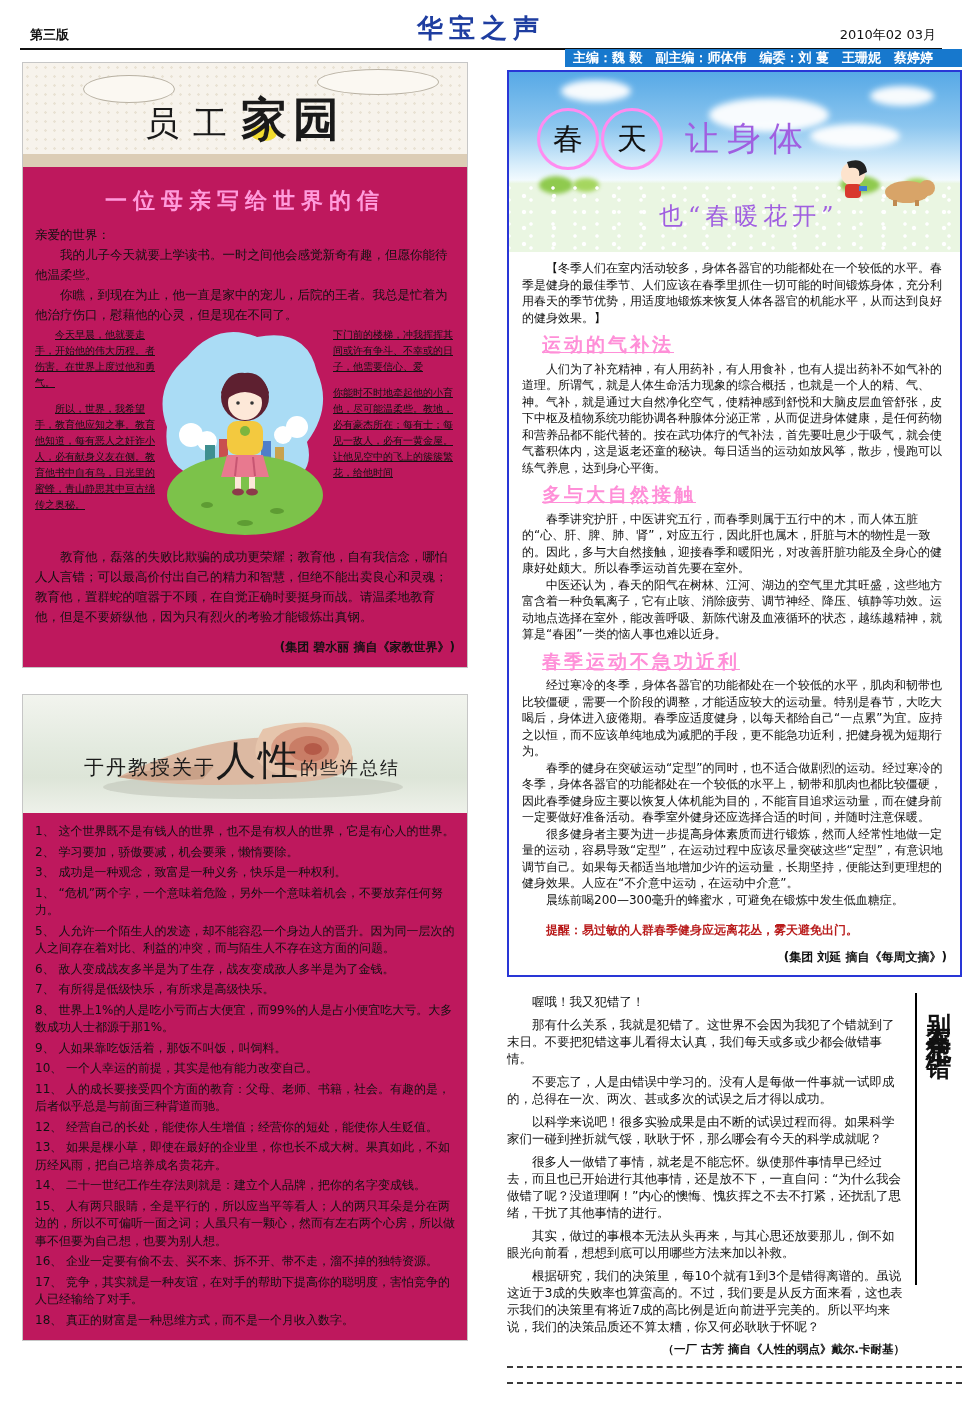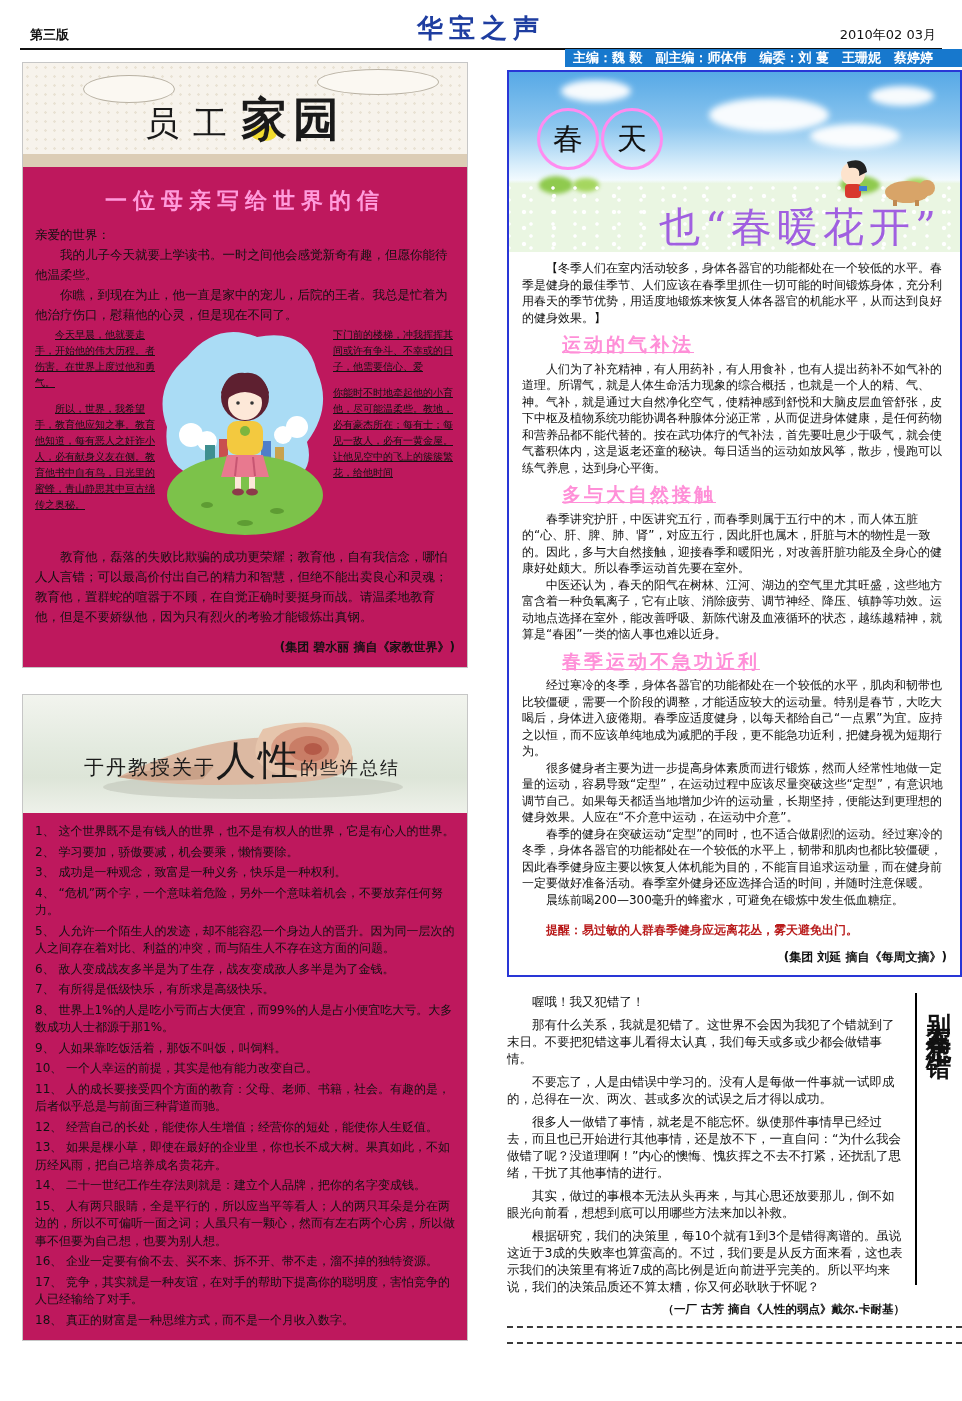--- a/index.html
+++ b/index.html
@@ -69,21 +69,21 @@
         background-size:30px 16px,22px 12px;background-position:0 2px,11px 8px;}
   .bush{position:absolute;border-radius:50%;filter:blur(2px);}
   .cl{position:absolute;background:#ffffff;border-radius:50%;filter:blur(3px);opacity:.95;}
   .circ{position:absolute;width:56px;height:56px;border:3px solid #ff8cf0;border-radius:50%;
         display:flex;align-items:center;justify-content:center;
         font-family:"DejaVu Serif",serif;font-size:30px;color:#111;background:transparent;}
   .sprTxt{position:absolute;color:#a05fe0;font-family:"DejaVu Serif",serif;}
   
   .artR{padding:8px 13px 10px 13px;font-size:12px;line-height:16.5px;}
   .artR .ph{color:#ff8fd8;font-size:19px;letter-spacing:3px;text-decoration:underline;
-        margin:10px 0 8px 40px;font-weight:bold;}
+        margin:10px 0 8px 20px;font-weight:bold;}
   .artR .pind{margin:0;}
   .remind{color:#b91c1c;font-weight:bold;text-indent:2em;margin:14px 0 4px 0;}
   
   .mist{margin-top:16px;display:flex;}
   .mist .body{width:398px;font-size:12.5px;line-height:17px;}
   .mist .body p{margin:0 0 6px 0;text-indent:2em;}
   .vtitle{margin-left:10px;border-left:2px solid #000;padding-left:5px;height:292px;
         writing-mode:vertical-rl;text-orientation:upright;font-size:25px;font-weight:bold;
         letter-spacing:7px;color:#111;}
   .attrS{text-align:right;font-weight:bold;font-size:11.5px;margin-top:6px;}
@@ -176,21 +176,21 @@
         <path d="M95 82 Q140 70 190 72 L180 84 Q130 88 95 82Z" fill="#c9a188"></path>
       </svg>
       <div class="t">
         <span class="pre">于丹教授关于</span><span class="big">人性</span><span class="post">的些许总结</span>
       </div>
     </div>
     <div class="art2">
       <div class="li">1、 这个世界既不是有钱人的世界，也不是有权人的世界，它是有心人的世界。</div>
       <div class="li">2、 学习要加，骄傲要减，机会要乘，懒惰要除。</div>
       <div class="li">3、 成功是一种观念，致富是一种义务，快乐是一种权利。</div>
-      <div class="li">4、 “危机”两个字，一个意味着危险，另外一个意味着机会，不要放弃任何努力。</div>
+      <div class="li">1、 “危机”两个字，一个意味着危险，另外一个意味着机会，不要放弃任何努力。</div>
       <div class="li">5、 人允许一个陌生人的发迹，却不能容忍一个身边人的晋升。因为同一层次的人之间存在着对比、利益的冲突，而与陌生人不存在这方面的问题。</div>
       <div class="li">6、 敌人变成战友多半是为了生存，战友变成敌人多半是为了金钱。</div>
       <div class="li">7、 有所得是低级快乐，有所求是高级快乐。</div>
       <div class="li">8、 世界上1%的人是吃小亏而占大便宜，而99%的人是占小便宜吃大亏。大多数成功人士都源于那1%。</div>
       <div class="li">9、 人如果靠吃饭活着，那饭不叫饭，叫饲料。</div>
       <div class="li">10、 一个人幸运的前提，其实是他有能力改变自己。</div>
       <div class="li">11、 人的成长要接受四个方面的教育：父母、老师、书籍，社会。有趣的是，后者似乎总是与前面三种背道而驰。</div>
       <div class="li">12、 经营自己的长处，能使你人生增值；经营你的短处，能使你人生贬值。</div>
       <div class="li">13、 如果是棵小草，即使在最好的企业里，你也长不成大树。果真如此，不如历经风雨，把自己培养成名贵花卉。</div>
       <div class="li">14、 二十一世纪工作生存法则就是：建立个人品牌，把你的名字变成钱。</div>
@@ -228,45 +228,47 @@
         <circle cx="102" cy="28" r="8" fill="#d8a468"></circle>
         <rect x="68" y="40" width="4" height="6" fill="#c08a50"></rect>
         <rect x="90" y="40" width="4" height="6" fill="#c08a50"></rect>
       </svg>
       <div class="circ" style="left:28px;top:36px;">
           <span>春</span>
         </div>
       <div class="circ" style="left:92px;top:36px;">
           <span>天</span>
         </div>
-      <div class="sprTxt" style="left:150px;top:128px;font-size:41px;letter-spacing:5px;">也“春暖花开”</div>
+      <div class="sprTxt" style="left:176px;top:44px;font-size:34px;letter-spacing:8px;">让身体</div>
+      <div class="sprTxt" style="left:150px;top:128px;font-size:24px;letter-spacing:5px;">也“春暖花开”</div>
     </div>
 
     <div class="artR">
       <p class="pind">【冬季人们在室内活动较多，身体各器官的功能都处在一个较低的水平。春季是健身的最佳季节、人们应该在春季里抓住一切可能的时间锻炼身体，充分利用春天的季节优势，用适度地锻炼来恢复人体各器官的机能水平，从而达到良好的健身效果。】</p>
       <div class="ph">运动的气补法</div>
       <p class="pind">人们为了补充精神，有人用药补，有人用食补，也有人提出药补不如气补的道理。所谓气，就是人体生命活力现象的综合概括，也就是一个人的精、气、神。气补，就是通过大自然净化空气，使精神感到舒悦和大脑皮层血管舒张，皮下中枢及植物系统功能协调各种腺体分泌正常，从而促进身体健康，是任何药物和营养品都不能代替的。按在武功体疗的气补法，首先要吐息少于吸气，就会使气蓄积体内，这是返老还童的秘诀。每日适当的运动如放风筝，散步，慢跑可以练气养息，达到身心平衡。</p>
       <div class="ph">多与大自然接触</div>
       <p class="pind">春季讲究护肝，中医讲究五行，而春季则属于五行中的木，而人体五脏的“心、肝、脾、肺、肾”，对应五行，因此肝也属木，肝脏与木的物性是一致的。因此，多与大自然接触，迎接春季和暖阳光，对改善肝脏功能及全身心的健康好处颇大。所以春季运动首先要在室外。</p>
       <p class="pind">中医还认为，春天的阳气在树林、江河、湖边的空气里尤其旺盛，这些地方富含着一种负氧离子，它有止咳、消除疲劳、调节神经、降压、镇静等功效。运动地点选择在室外，能改善呼吸、新陈代谢及血液循环的状态，越练越精神，就算是“春困”一类的恼人事也难以近身。</p>
       <div class="ph">春季运动不急功近利</div>
       <p class="pind">经过寒冷的冬季，身体各器官的功能都处在一个较低的水平，肌肉和韧带也比较僵硬，需要一个阶段的调整，才能适应较大的运动量。特别是春节，大吃大喝后，身体进入疲倦期。春季应适度健身，以每天都给自己“一点累”为宜。应持之以恒，而不应该单纯地成为减肥的手段，更不能急功近利，把健身视为短期行为。</p>
+      <p class="pind">春季的健身在突破运动“定型”的同时，也不适合做剧烈的运动。经过寒冷的冬季，身体各器官的功能都处在一个较低的水平上，韧带和肌肉也都比较僵硬，因此春季健身应主要以恢复人体机能为目的，不能盲目追求运动量，而在健身前一定要做好准备活动。春季室外健身还应选择合适的时间，并随时注意保暖。</p>
       <p class="pind">很多健身者主要为进一步提高身体素质而进行锻炼，然而人经常性地做一定量的运动，容易导致“定型”，在运动过程中应该尽量突破这些“定型”，有意识地调节自己。如果每天都适当地增加少许的运动量，长期坚持，便能达到更理想的健身效果。人应在“不介意中运动，在运动中介意”。</p>
-      <p class="pind">春季的健身在突破运动“定型”的同时，也不适合做剧烈的运动。经过寒冷的冬季，身体各器官的功能都处在一个较低的水平上，韧带和肌肉也都比较僵硬，因此春季健身应主要以恢复人体机能为目的，不能盲目追求运动量，而在健身前一定要做好准备活动。春季室外健身还应选择合适的时间，并随时注意保暖。</p>
       <p class="pind">晨练前喝200—300毫升的蜂蜜水，可避免在锻炼中发生低血糖症。</p>
       <div class="remind">提醒：易过敏的人群春季健身应远离花丛，雾天避免出门。</div>
       <div class="attr">(集团 刘延 摘自《每周文摘》)</div>
     </div>
   </div>
 
   <div class="mist">
     <div class="body">
       <p>喔哦！我又犯错了！</p>
       <p>那有什么关系，我就是犯错了。这世界不会因为我犯了个错就到了末日。不要把犯错这事儿看得太认真，我们每天或多或少都会做错事情。</p>
       <p>不要忘了，人是由错误中学习的。没有人是每做一件事就一试即成的，总得在一次、两次、甚或多次的试误之后才得以成功。</p>
+      <p>以科学来说吧！很多实验成果是由不断的试误过程而得。如果科学家们一碰到挫折就气馁，耿耿于怀，那么哪会有今天的科学成就呢？</p>
       <p>很多人一做错了事情，就老是不能忘怀。纵使那件事情早已经过去，而且也已开始进行其他事情，还是放不下，一直自问：“为什么我会做错了呢？没道理啊！”内心的懊悔、愧疚挥之不去不打紧，还扰乱了思绪，干扰了其他事情的进行。</p>
       <p>其实，做过的事根本无法从头再来，与其心思还放要那儿，倒不如眼光向前看，想想到底可以用哪些方法来加以补救。</p>
       <p>根据研究，我们的决策里，每10个就有1到3个是错得离谱的。虽说这近于3成的失败率也算蛮高的。不过，我们要是从反方面来看，这也表示我们的决策里有将近7成的高比例是近向前进乎完美的。所以平均来说，我们的决策品质还不算太糟，你又何必耿耿于怀呢？</p>
       <div class="attrS">（一厂 古芳 摘自《人性的弱点》戴尔.卡耐基）</div>
     </div>
     <div class="vtitle">别太在意犯了错</div>
   </div>
 
   <div class="dash mt8"></div>
   <div class="dash mt14"></div>

